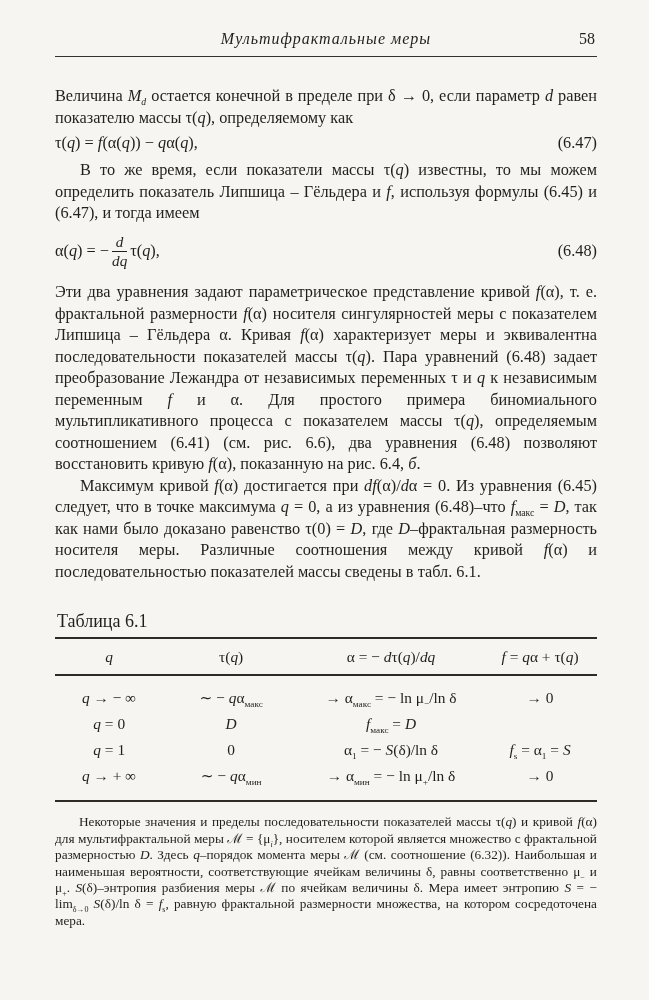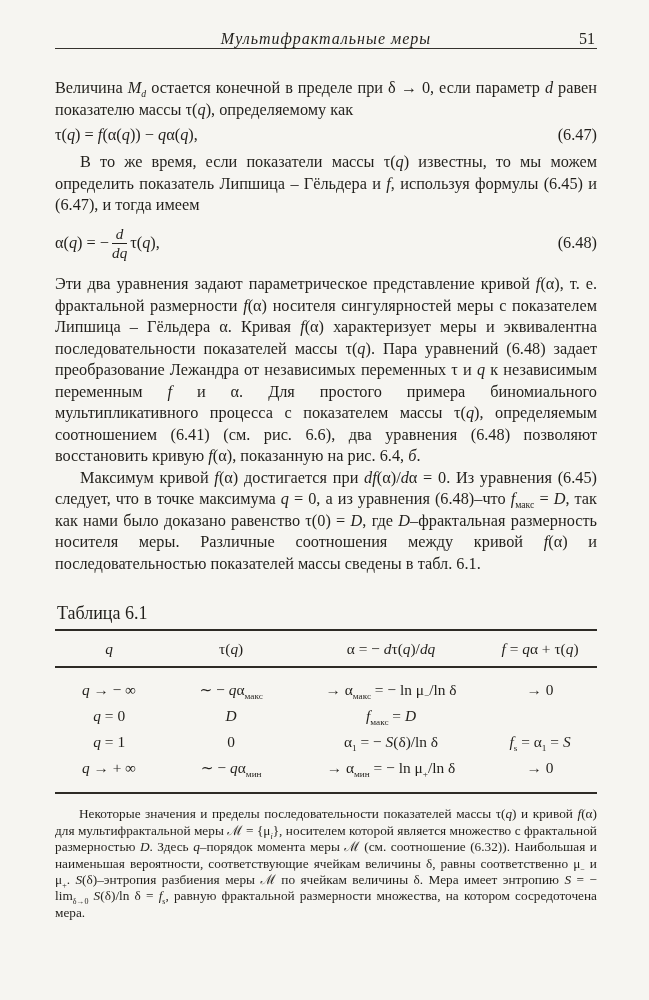--- a/index.html
+++ b/index.html
@@ -13,20 +13,21 @@
   .page{
     box-sizing:border-box;
     width:649px;height:1000px;
     padding:30px 52px 0 55px;
   }
   
   .running-head{
     position:relative;
     text-align:center;
     border-bottom:1.6px solid #35322d;
+    padding-bottom:8px;
     margin-bottom:28px;
   }
   .running-title{
     font-style:italic;
     font-size:16px;
     letter-spacing:1px;
   }
   .page-number{
     position:absolute;
     right:2px;top:0;
@@ -51,22 +52,22 @@
   }
   .eq-label{
     position:absolute;
     right:0;top:50%;
     transform:translateY(-50%);
     font-size:16.3px;
   }
   .eq-block{
     position:relative;
     display:flex;
-    flex-direction:column;
-    align-items:flex-start;
+    flex-direction:row;
+    align-items:flex-end;
     gap:6px;
     margin:10px 0 12px;
     font-size:16.3px;
   }
   .eq-line{text-align:center;}
   .frac{
     display:inline-block;
     vertical-align:middle;
     text-align:center;
     font-size:15.2px;
@@ -113,21 +114,21 @@
     text-indent:24px;
   }
 </style>
 </head>
 <body>
 
 <div class="page">
 
   <div class="running-head">
     <span class="running-title">Мультифрактальные меры</span>
-    <span class="page-number">51</span>
+    <span class="page-number">58</span>
   </div>
 
   <p class="para">Величина <i>M</i><sub><i>d</i></sub> остается конечной в пределе при δ → 0, если параметр <i>d</i> равен показателю массы τ(<i>q</i>), определяемому как</p>
 
   <div class="eq-row">
     <span>τ(<i>q</i>) = <i>f</i>(α(<i>q</i>)) − <i>q</i>α(<i>q</i>),</span>
     <span class="eq-label">(6.47)</span>
   </div>
 
 

